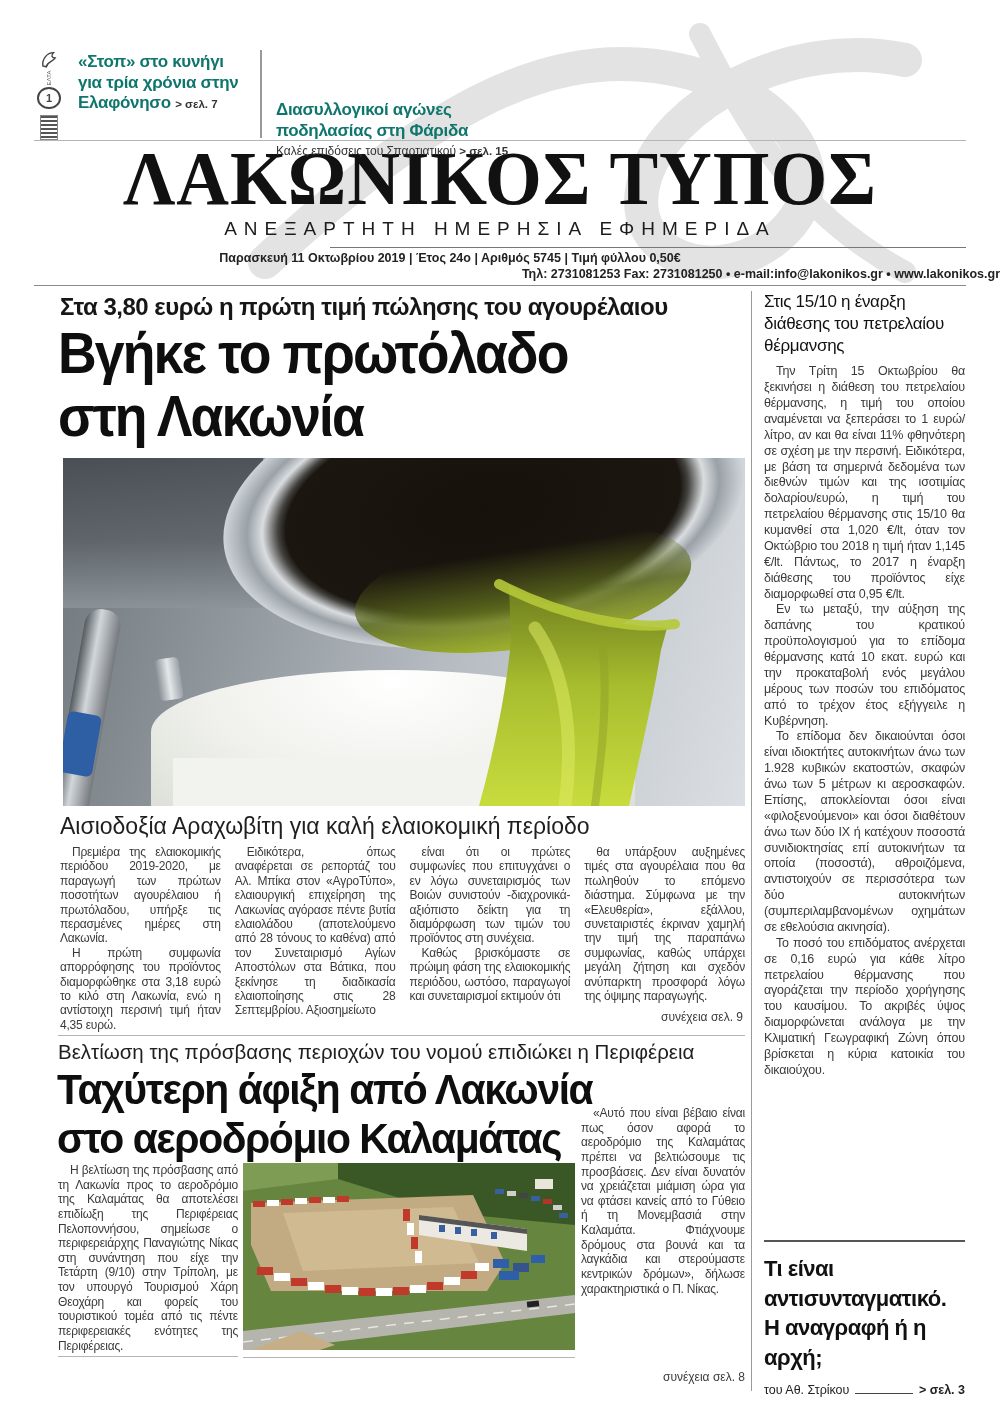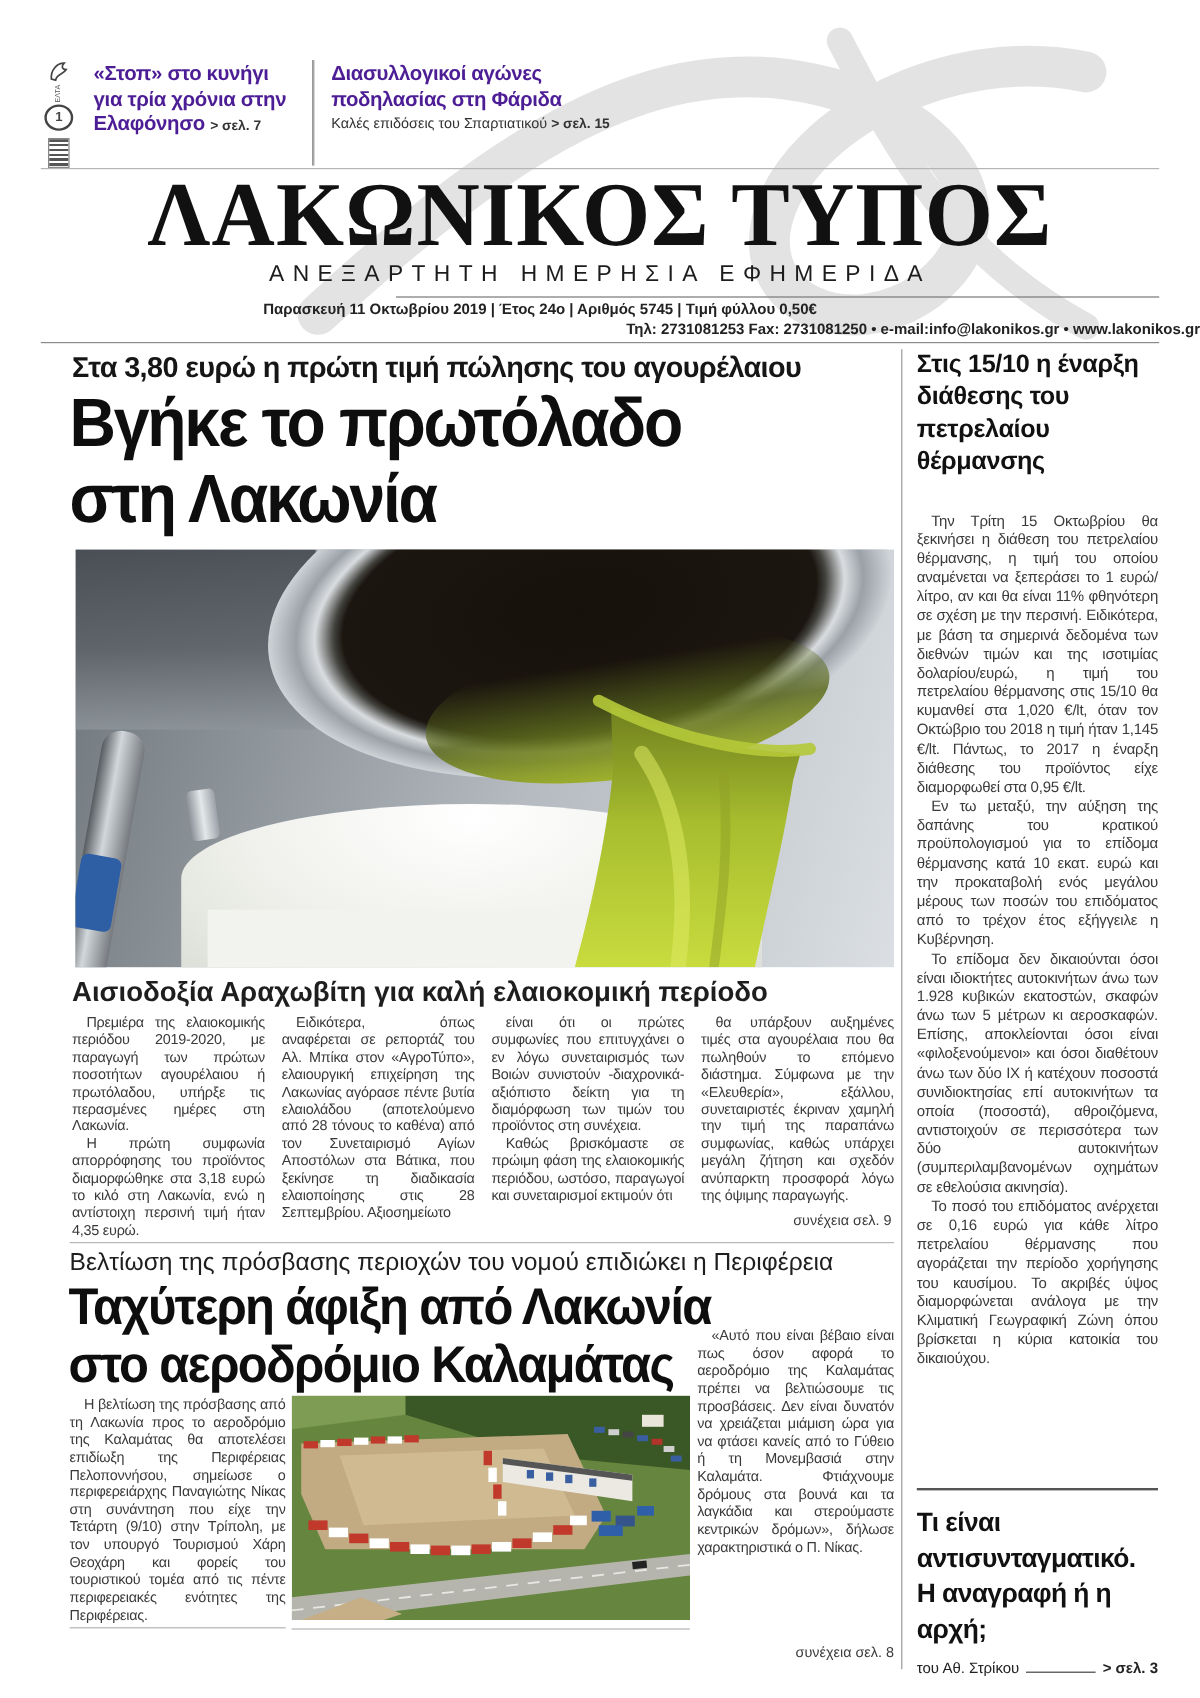--- a/index.html
+++ b/index.html
@@ -18,60 +18,60 @@
   .elta-logo{width:20px;height:22px;}
   .press-circle{width:20px;height:20px;border:2px solid #444;border-radius:50%;
       display:flex;align-items:center;justify-content:center;font-size:11px;font-weight:bold;color:#444;}
   .barcode{width:16px;height:26px;background:repeating-linear-gradient(180deg,#555 0 2px,#fff 2px 4px);
       border:1px solid #888;}
   .elta-label{font-size:6px;color:#555;transform:rotate(-90deg);}
   .classified-box{border:2px solid #1a1a1a;padding:6px 12px 8px;width:196px;margin-right:22px;}
   .cb-line1{font-size:12px;color:#333;margin-bottom:2px;}
   .cb-line2,.cb-line3{font-size:18px;font-weight:bold;color:#1a1a1a;line-height:1.25;letter-spacing:-0.3px;}
   .teaser{padding:4px 14px 0 14px;}
-  .teaser-title{font-size:17px;font-weight:bold;color:#4c1d95;line-height:1.22;letter-spacing:-0.3px;}
+  .teaser-title{font-size:17px;font-weight:bold;color:#0f766e;line-height:1.22;letter-spacing:-0.3px;margin-top:48px;}
   .teaser-sub{font-size:12px;color:#333;margin-top:3px;}
   .page-ref{font-size:11.5px;font-weight:bold;color:#333;white-space:nowrap;}
   .tsep{width:1px;background:#999;margin:2px 0;}
 
   
   .masthead-title{position:absolute;left:0;top:142px;width:1000px;text-align:center;
       font-family:"Liberation Serif","DejaVu Serif",serif;font-weight:bold;font-size:73px;
       color:#111;letter-spacing:1px;line-height:1;transform:scaleY(1.04);}
   .masthead-sub{position:absolute;left:0;top:218px;width:1000px;text-align:center;
       font-size:19px;color:#1c1c1c;letter-spacing:7px;}
   .dateline1{position:absolute;left:0;top:251px;width:900px;text-align:center;font-size:12.5px;font-weight:bold;color:#222;}
   .dateline2{position:absolute;left:0;top:267px;width:1000px;text-align:right;font-size:12.5px;font-weight:bold;color:#222;}
 
   
   .kicker1{position:absolute;left:60px;top:293px;width:690px;font-size:24px;font-weight:bold;
       color:#161616;letter-spacing:-0.5px;}
   .headline1{position:absolute;left:58px;top:322px;width:740px;font-size:57px;font-weight:800;
       color:#0e0e0e;line-height:1.11;letter-spacing:-2px;transform:scaleX(.94);transform-origin:left top;}
   .photo1{position:absolute;left:63px;top:458px;width:682px;height:348px;overflow:hidden;
       background:linear-gradient(105deg,#6f767c 0%,#8d949a 25%,#b4babf 55%,#dbdfe3 100%);}
-  .subhead1{position:absolute;left:60px;top:813px;width:690px;font-size:23px;color:#1e1e1e;font-weight:700;}
+  .subhead1{position:absolute;left:60px;top:813px;width:690px;font-size:23px;color:#1e1e1e;font-weight:400;}
   .lead-cols{position:absolute;left:60px;top:845px;width:685px;height:192px;overflow:hidden;
       display:grid;grid-template-columns:1fr 1fr 1fr 1fr;column-gap:14px;}
   .body-text{font-size:12px;line-height:1.2;color:#3a3a3a;text-align:justify;letter-spacing:-0.2px;}
   .body-text p{margin:0;text-indent:12px;}
   .cont{position:absolute;font-size:12px;color:#3a3a3a;text-align:right;background:#fff;}
 
   
   .kicker2{position:absolute;left:58px;top:1040px;width:690px;font-size:20.5px;color:#1e1e1e;}
   .headline2{position:absolute;left:57px;top:1065px;width:740px;font-size:43px;font-weight:800;
       color:#0e0e0e;line-height:1.13;letter-spacing:-1.5px;transform:scaleX(.95);transform-origin:left top;}
   .air-left{position:absolute;left:58px;top:1163px;width:180px;height:192px;overflow:hidden;}
   .photo2{position:absolute;left:243px;top:1163px;width:332px;height:187px;overflow:hidden;}
   .air-right{position:absolute;left:581px;top:1106px;width:164px;height:204px;overflow:hidden;}
   .air-left .body-text, .air-right .body-text{font-size:12px;line-height:1.22;}
 
   
   .sidebar{position:absolute;left:764px;top:291px;width:201px;}
-  .sb-title{font-size:21px;font-weight:bold;color:#111;line-height:1.28;letter-spacing:-0.3px;margin-bottom:28px;}
+  .sb-title{font-size:17px;font-weight:normal;color:#111;line-height:1.28;letter-spacing:-0.3px;margin-bottom:8px;}
   .sb-body{font-size:12.5px;line-height:1.27;color:#3a3a3a;text-align:justify;letter-spacing:-0.2px;}
   .sb-body p{margin:0;text-indent:12px;}
   .opinion{position:absolute;left:764px;top:1240px;width:201px;border-top:2px solid #555;padding-top:12px;}
   .op-title{font-size:22px;font-weight:bold;color:#111;line-height:1.35;letter-spacing:-0.5px;}
   .op-byline{display:flex;align-items:flex-end;margin-top:10px;}
   .op-author{font-size:12.5px;font-weight:normal;color:#222;white-space:nowrap;}
   .op-fill{flex:1;border-bottom:1.5px solid #444;margin:0 6px 3px 6px;}
   .op-ref{font-size:12.5px;font-weight:bold;color:#222;white-space:nowrap;}
 
   

